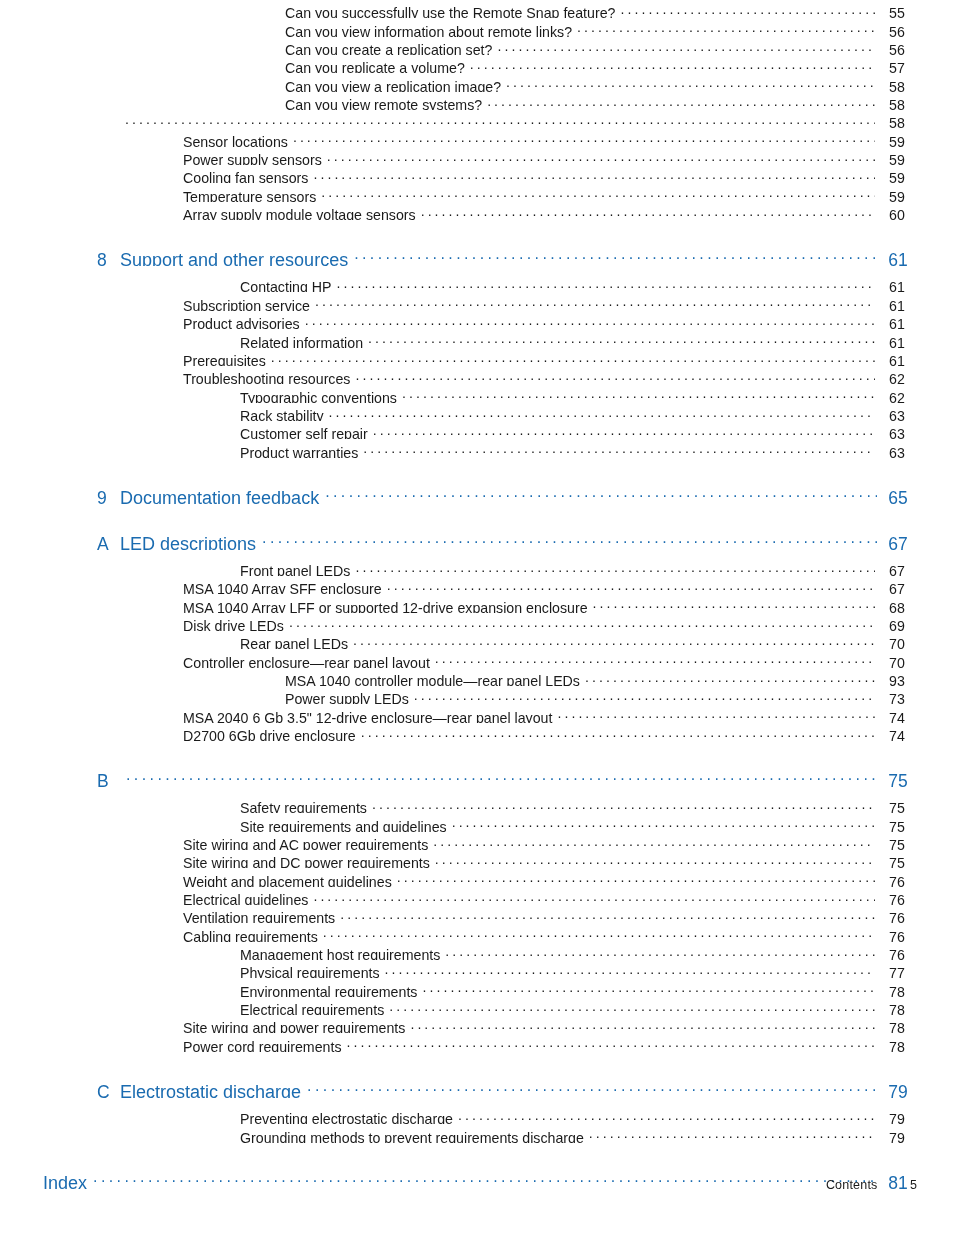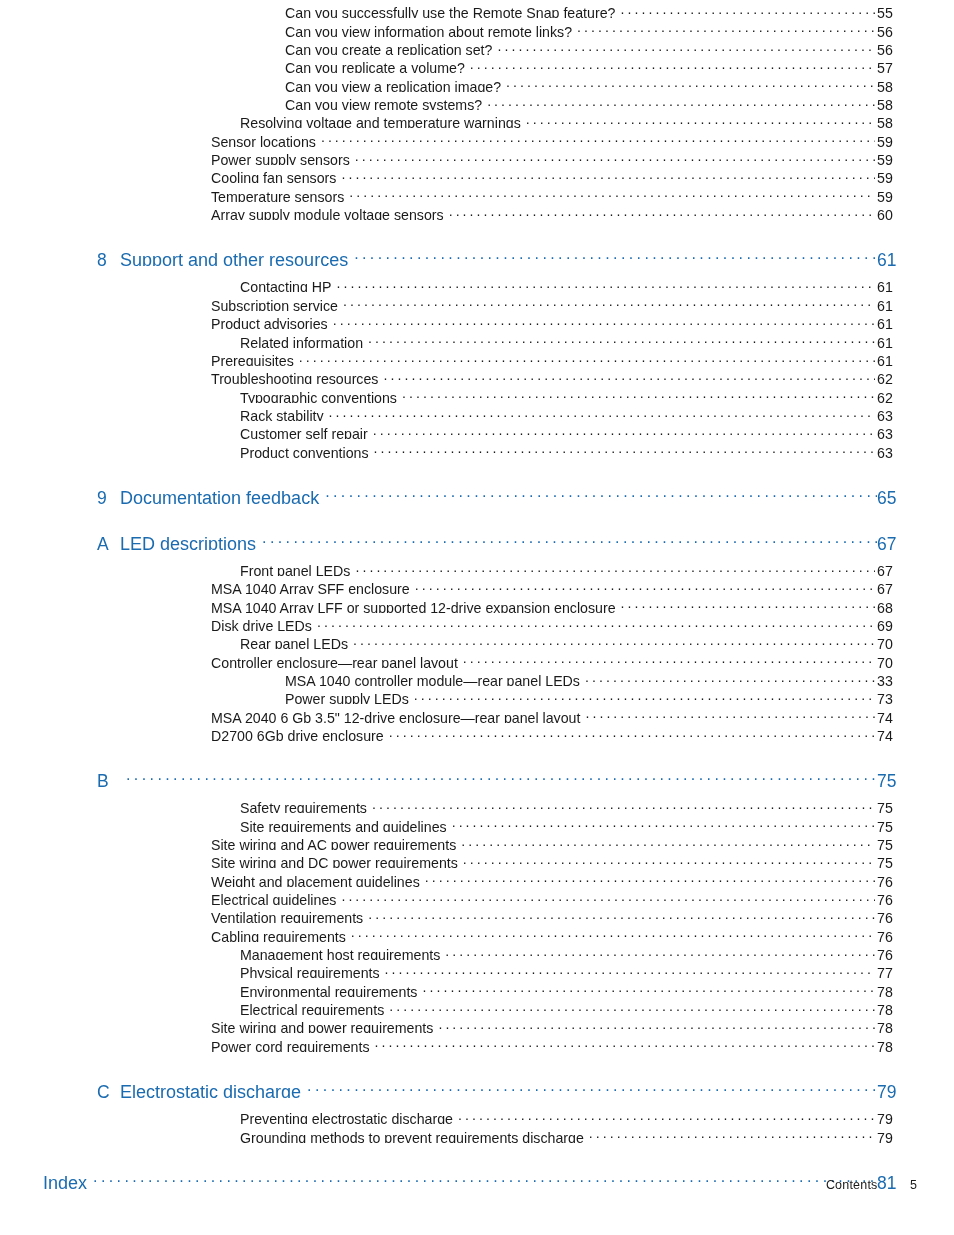--- a/index.html
+++ b/index.html
@@ -65,21 +65,21 @@
     font-size: 14.2px;
     line-height: 18.35px;
     letter-spacing: 3.05px;
     overflow: hidden;
     white-space: nowrap;
   }
 
   .pg {
     flex: 0 0 auto;
     width: 40px;
-    text-align: left;
+    text-align: center;
     font-size: 14.2px;
     line-height: 18.35px;
     padding-right: 37px;
   }
 
   
   .row.chapter {
     height: 22px;
   }
   .row.chapter .num {
@@ -109,21 +109,21 @@
     color: #1a6bb0;
     font-size: 17.5px;
     line-height: 22px;
     width: 42px;
     padding-right: 35px;
   }
   .row.chapter.noindex .title { margin-left: 43px; }
 
   
   .lvl1 .title { margin-left: 120px; }
-  .lvl2 .title { margin-left: 91px; }
+  .lvl2 .title { margin-left: 63px; }
   .lvl3 .title { margin-left: 165px; }
 
   
   .gap-lg { height: 24px; }
   .gap-sm { height: 8px; }
 
   
   .footer {
     position: absolute;
     left: 0;
@@ -173,21 +173,20 @@
       <span class="pg">58</span>
     </div>
     <div class="row lvl3">
       <span class="num"></span>
       <span class="title">Can you view remote systems?</span>
       <span class="leader"></span>
       <span class="pg">58</span>
     </div>
     <div class="row lvl1">
       <span class="num"></span>
-      <span class="title">Resolving voltage and temperature warnings</span>
       <span class="leader"></span>
       <span class="pg">58</span>
     </div>
     <div class="row lvl2">
       <span class="num"></span>
       <span class="title">Sensor locations</span>
       <span class="leader"></span>
       <span class="pg">59</span>
     </div>
     <div class="row lvl2">
@@ -271,21 +270,21 @@
       <span class="pg">63</span>
     </div>
     <div class="row lvl1">
       <span class="num"></span>
       <span class="title">Customer self repair</span>
       <span class="leader"></span>
       <span class="pg">63</span>
     </div>
     <div class="row lvl1">
       <span class="num"></span>
-      <span class="title">Product conventions</span>
+      <span class="title">Product warranties</span>
       <span class="leader"></span>
       <span class="pg">63</span>
     </div>
     <div class="gap-lg"></div>
     <div class="row chapter">
       <span class="num">9</span>
       <span class="title">Documentation feedback</span>
       <span class="leader"></span>
       <span class="pg">65</span>
     </div>
@@ -330,21 +329,21 @@
     <div class="row lvl2">
       <span class="num"></span>
       <span class="title">Controller enclosure—rear panel layout</span>
       <span class="leader"></span>
       <span class="pg">70</span>
     </div>
     <div class="row lvl3">
       <span class="num"></span>
       <span class="title">MSA 1040 controller module—rear panel LEDs</span>
       <span class="leader"></span>
-      <span class="pg">33</span>
+      <span class="pg">93</span>
     </div>
     <div class="row lvl3">
       <span class="num"></span>
       <span class="title">Power supply LEDs</span>
       <span class="leader"></span>
       <span class="pg">73</span>
     </div>
     <div class="row lvl2">
       <span class="num"></span>
       <span class="title">MSA 2040 6 Gb 3.5" 12-drive enclosure—rear panel layout</span>

